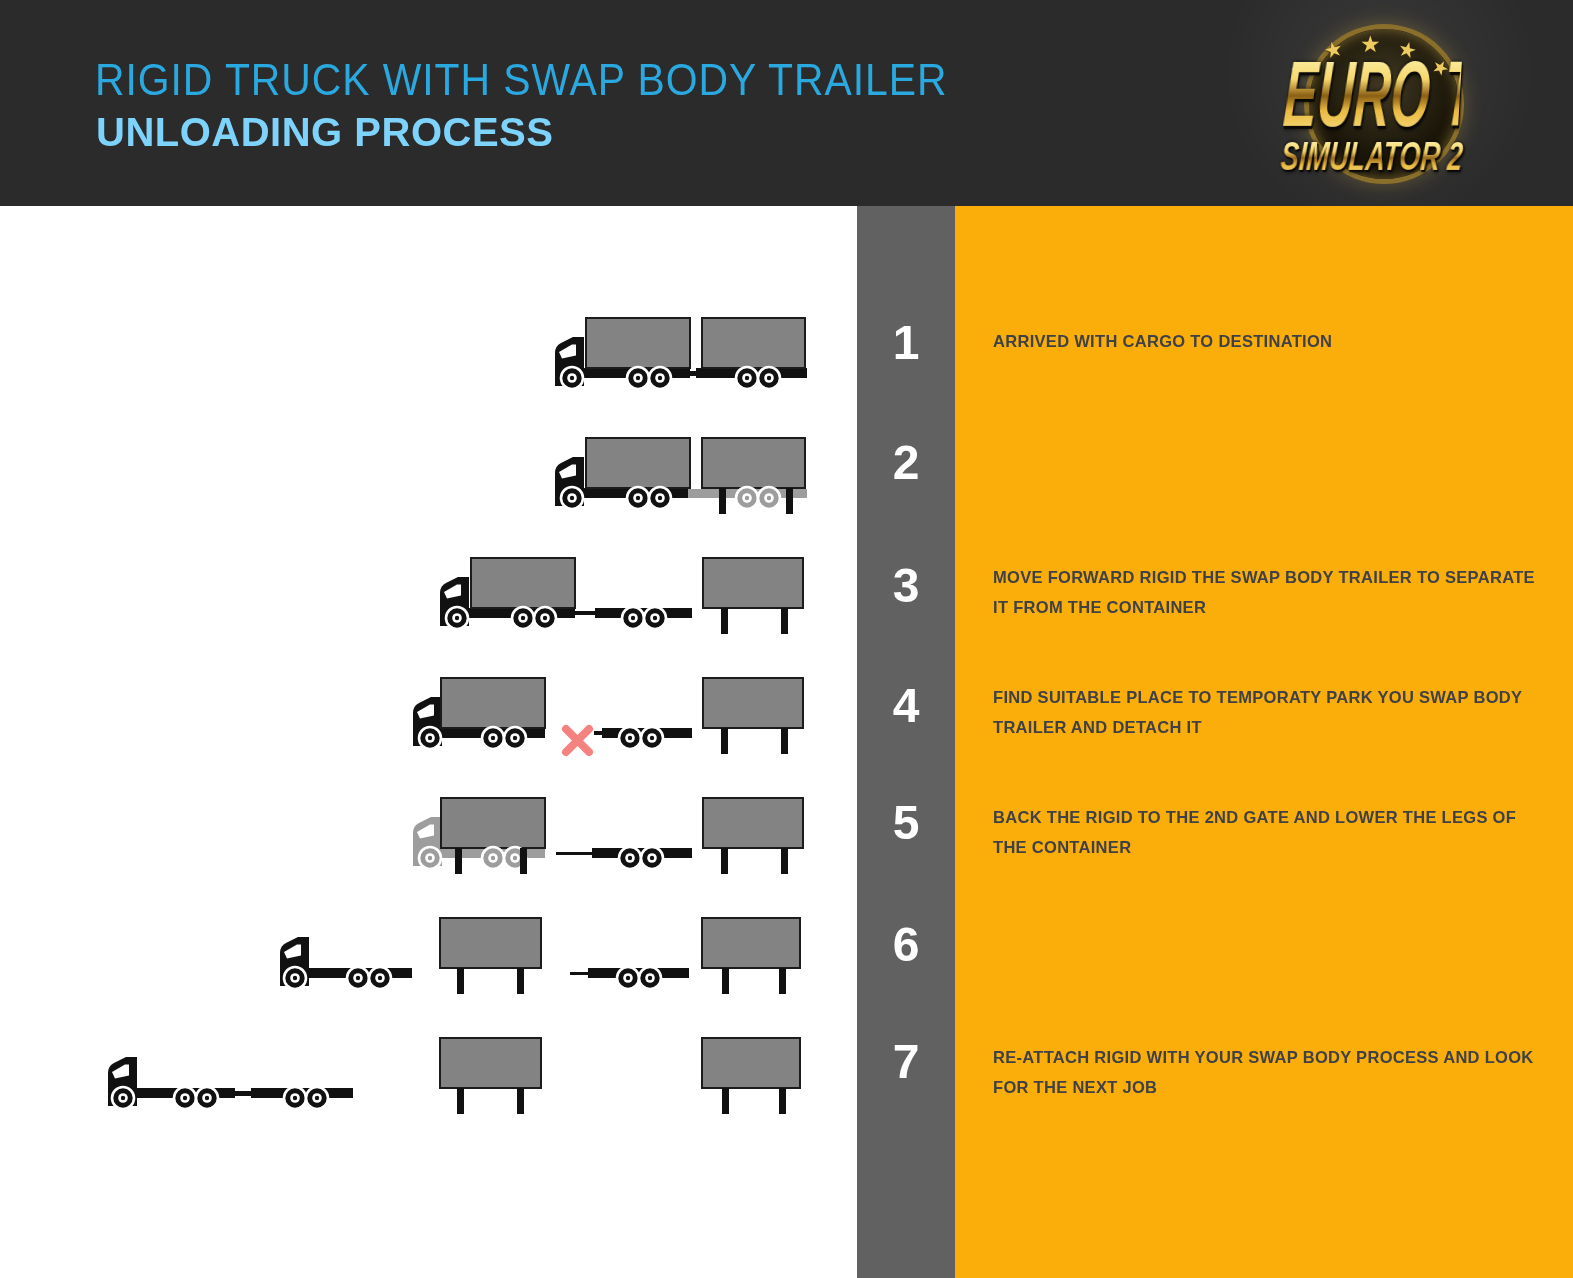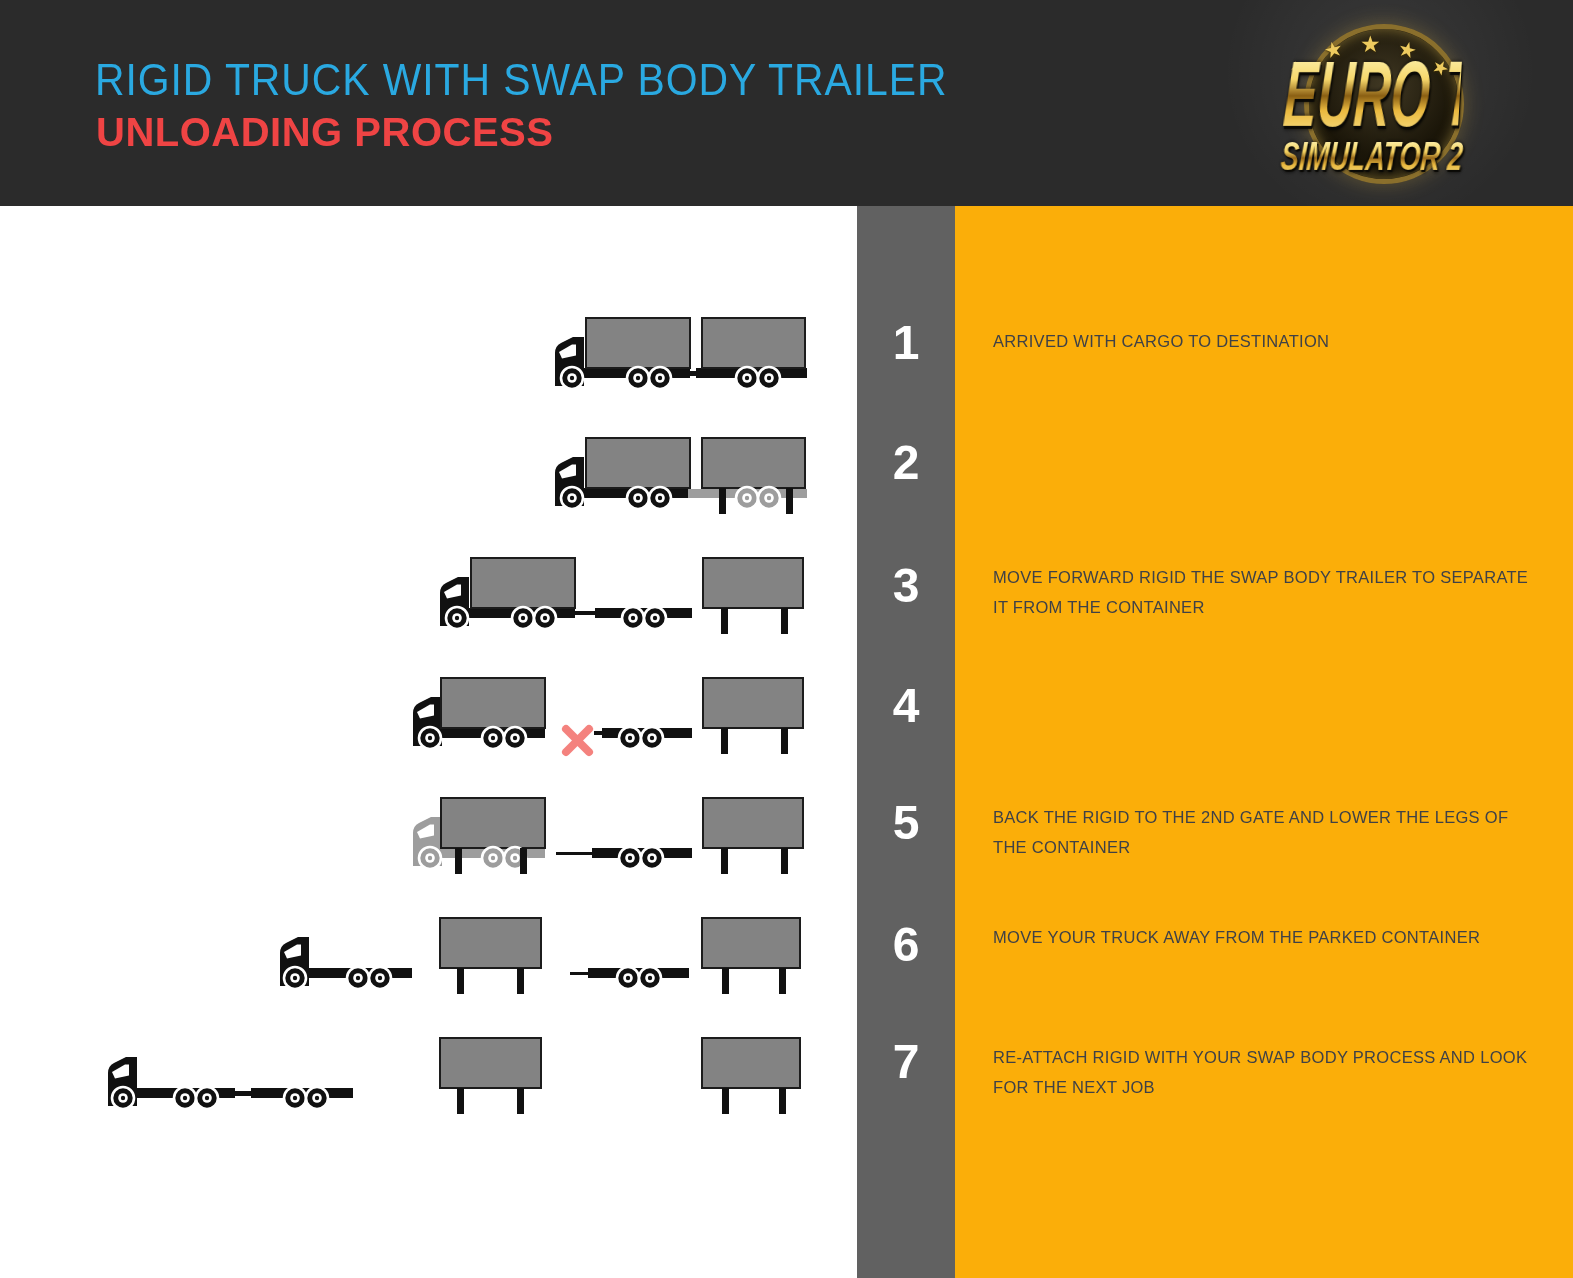--- a/index.html
+++ b/index.html
@@ -4,21 +4,21 @@
 <style>
   html,body{margin:0;padding:0;background:#e9e9e9;}
   .canvas{position:relative;width:1573px;height:1278px;background:#ffffff;overflow:hidden;
           font-family:"Liberation Sans",sans-serif;}
   
   .header{position:absolute;left:0;top:0;width:1573px;height:206px;background:#2b2b2b;}
   .header::after{content:"";position:absolute;left:1190px;top:-40px;width:380px;height:280px;
           background:radial-gradient(circle at 50% 40%, rgba(255,255,255,0.07), rgba(255,255,255,0) 62%);}
   .title1{position:absolute;left:95px;top:55px;font-size:44px;font-weight:400;color:#2aa9e1;
           letter-spacing:1px;transform:scaleX(0.93);transform-origin:left center;white-space:nowrap;}
-  .title2{position:absolute;left:96px;top:110px;font-size:40px;font-weight:700;color:#ef4444;
+  .title2{position:absolute;left:96px;top:110px;font-size:40px;font-weight:700;color:#7dd3fc;
           letter-spacing:0.5px;white-space:nowrap;}
   
   .logo{position:absolute;left:1212px;top:8px;width:320px;height:192px;z-index:2;}
   .logo-badge{position:absolute;left:92px;top:16px;width:150px;height:150px;border-radius:50%;
           background:radial-gradient(circle at 50% 38%, #403823 0%, #1b1609 58%, #0d0b05 100%);
           border:5px solid #8a6f2c;
           box-shadow:0 0 20px rgba(212,173,66,0.30), inset 0 0 14px rgba(234,199,95,0.45);}
   .logo-stars{position:absolute;left:78px;top:18px;width:164px;height:70px;}
   .logo-stars span{position:absolute;color:#eecb5f;text-shadow:0 1px 2px #3a2c05;}
   .st1{left:0px;top:30px;font-size:19px;transform:rotate(-28deg);}
@@ -36,21 +36,21 @@
           font-size:40px;font-weight:700;font-style:italic;line-height:40px;
           transform:scaleX(0.68) skewX(-6deg);transform-origin:50% 50%;
           background:linear-gradient(180deg,#fdf3b2 8%,#f3cf5d 40%,#96681a 55%,#e9b83f 72%,#f7e084 100%);
           -webkit-background-clip:text;background-clip:text;color:transparent;
           filter:drop-shadow(2px 2px 0 #0a0905) drop-shadow(0 0 2px rgba(0,0,0,0.85));}
   
   .num-strip{position:absolute;left:857px;top:206px;width:98px;height:1072px;background:#616161;}
   .orange-panel{position:absolute;left:955px;top:206px;width:618px;height:1072px;background:#fbae09;}
   .step-num{position:absolute;left:857px;width:98px;text-align:center;color:#ffffff;
           font-weight:700;font-size:48px;line-height:56px;z-index:3;}
-  .step-text{position:absolute;left:993px;width:552px;color:#3f4147;font-weight:400;
+  .step-text{position:absolute;left:993px;width:552px;color:#3f4147;font-weight:700;
           font-size:16.5px;line-height:30px;letter-spacing:0.3px;z-index:3;}
   .n1{top:315px}.n2{top:435px}.n3{top:558px}.n4{top:678px}.n5{top:795px}.n6{top:917px}.n7{top:1034px}
   .t1{top:326px}.t2{top:443px}.t3{top:562px}.t4{top:682px}.t5{top:802px}.t6{top:922px}.t7{top:1042px}
   .t-note{top:1150px}
   
   .illus{position:absolute;left:0;width:857px;height:90px;}
   .r1{top:308px}.r2{top:428px}.r3{top:548px}.r4{top:668px}.r5{top:788px}.r6{top:908px}.r7{top:1028px}
 </style>
 </head>
 <body>
@@ -94,22 +94,22 @@
   <div class="step-num n1">1</div>
   <div class="step-num n2">2</div>
   <div class="step-num n3">3</div>
   <div class="step-num n4">4</div>
   <div class="step-num n5">5</div>
   <div class="step-num n6">6</div>
   <div class="step-num n7">7</div>
 
   <div class="step-text t1">ARRIVED WITH CARGO TO DESTINATION</div>
   <div class="step-text t3">MOVE FORWARD RIGID THE SWAP BODY TRAILER TO SEPARATE IT FROM THE CONTAINER</div>
+  <div class="step-text t4">FIND SUITABLE PLACE TO TEMPORATY PARK YOU SWAP BODY TRAILER AND DETACH IT</div>
   <div class="step-text t5">BACK THE RIGID TO THE 2ND GATE AND LOWER THE LEGS OF THE CONTAINER</div>
-  <div class="step-text t6">MOVE YOUR TRUCK AWAY FROM THE PARKED CONTAINER</div>
   <div class="step-text t7">RE-ATTACH RIGID WITH YOUR SWAP BODY PROCESS AND LOOK FOR THE NEXT JOB</div>
 
   <svg class="illus r1" viewBox="0 0 857 90">
     <g>
       <rect x="556" y="60" width="134" height="10" fill="#111111"></rect>
       <use href="#sym-cab" x="553" y="28" width="32" height="50" color="#111111"></use>
       <rect x="586" y="10" width="104" height="50" fill="#838383" stroke="#1c1c1c" stroke-width="2"></rect>
       <use href="#sym-wheel" x="559" y="57" width="26" height="26" color="#111111"></use>
       <use href="#sym-wheel" x="625" y="57" width="26" height="26" color="#111111"></use>
       <use href="#sym-wheel" x="647" y="57" width="26" height="26" color="#111111"></use>

